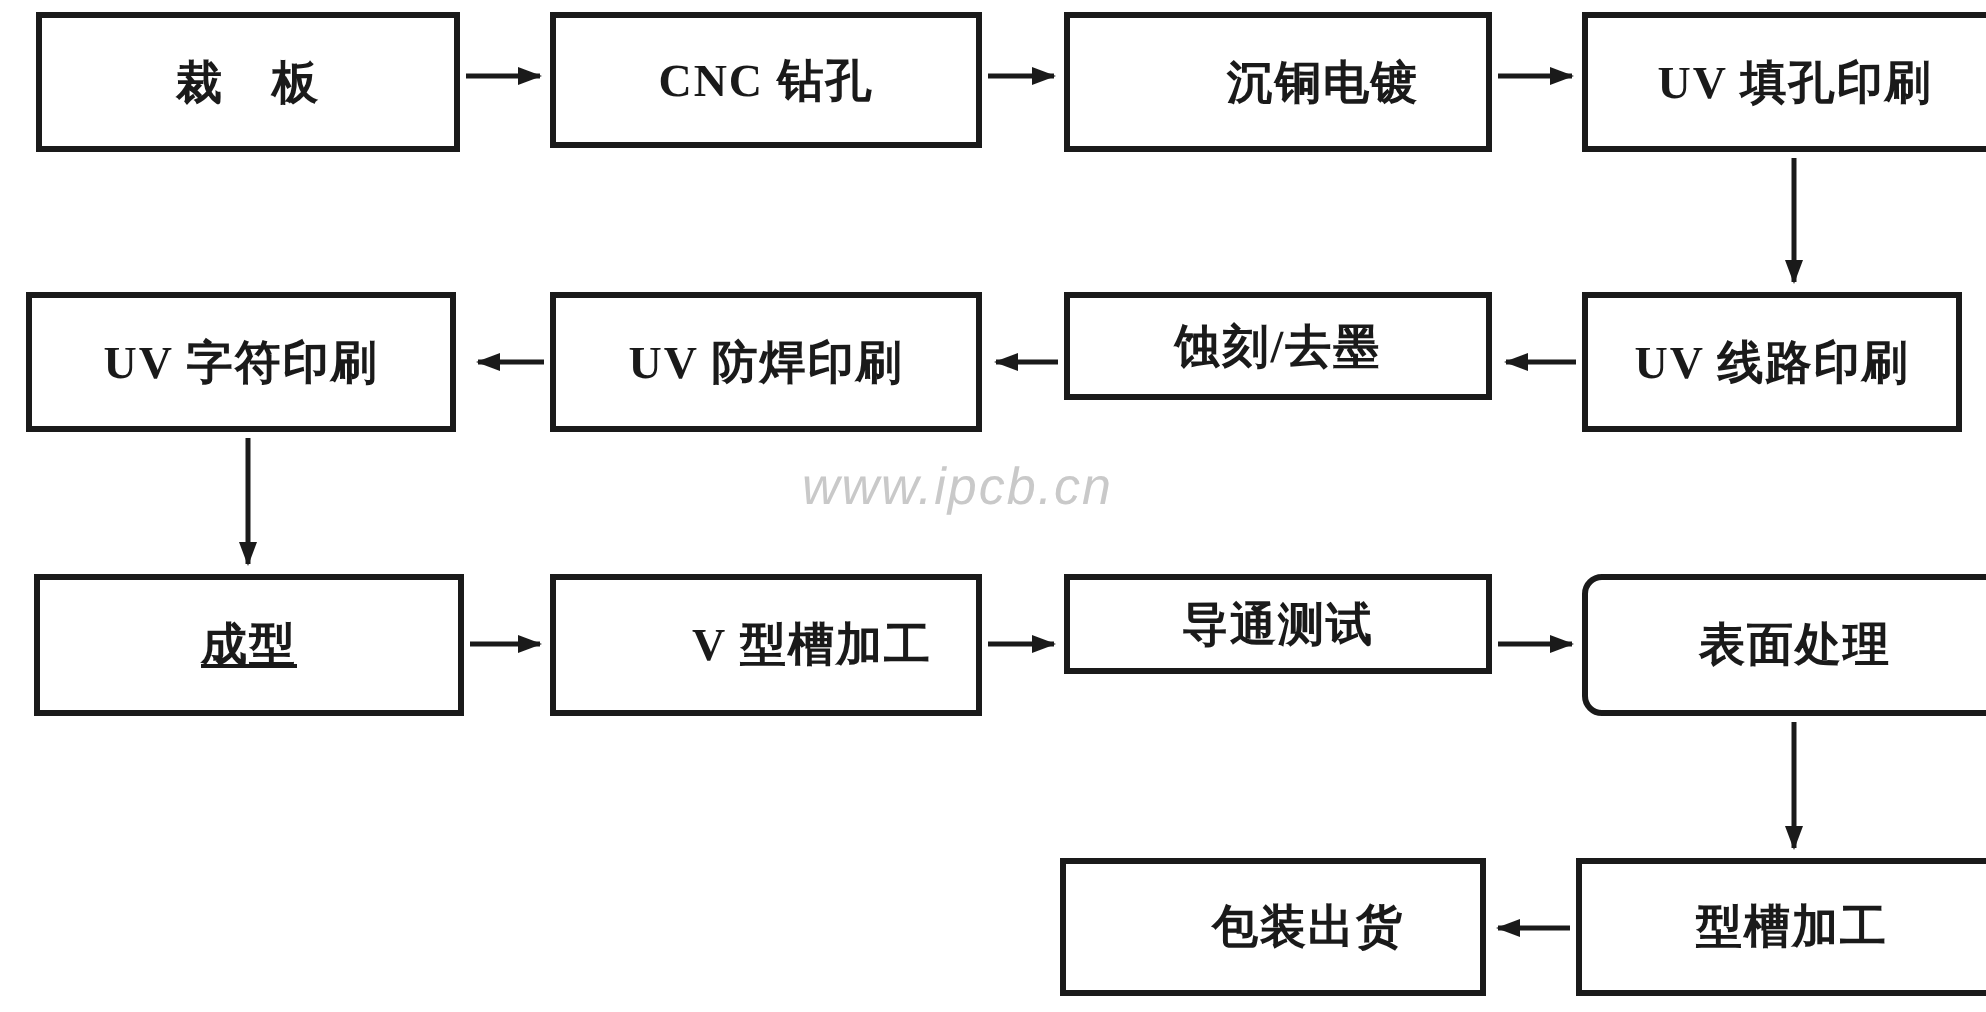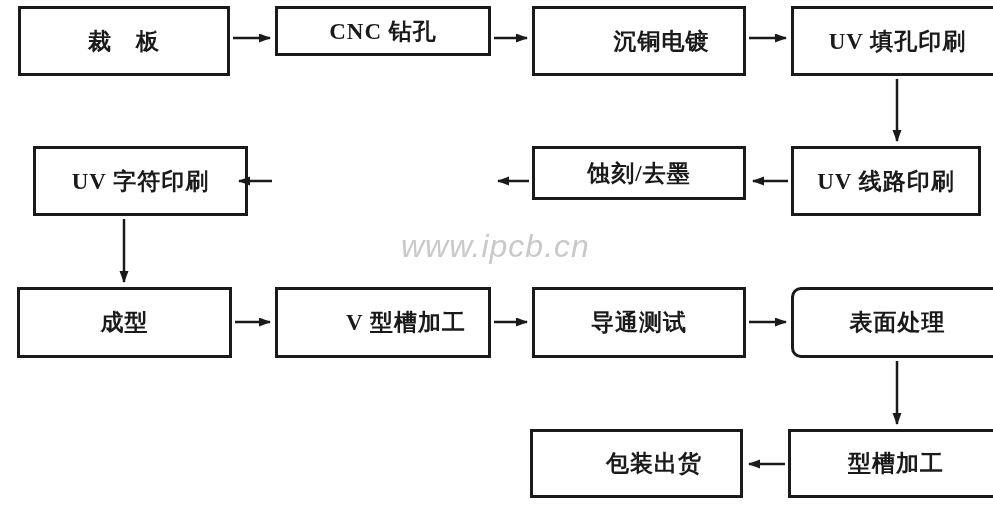--- a/index.html
+++ b/index.html
@@ -35,21 +35,21 @@
     letter-spacing:1px;
     white-space:nowrap;
   }
   .watermark{
     position:absolute;
     left:388px;
     top:228px;
     width:230px;
     font-family:"Liberation Sans","DejaVu Sans",sans-serif;
     font-style:italic;
-    font-size:32px;
+    font-size:26px;
     font-weight:normal;
     color:var(--watermark);
     letter-spacing:1px;
     user-select:none;
   }
   svg.edges{
     position:absolute;
     left:0;top:0;
     width:993px;height:506px;
     pointer-events:none;
@@ -61,33 +61,34 @@
   svg.edges .head{
     fill:var(--arrow);
   }
 </style>
 </head>
 <body>
 
 <div class="canvas">
 
   <div class="node" style="left:5px;  top:6px;  width:212px; height:70px;">裁　板</div>
-  <div class="node" style="left:262px;top:6px;  width:216px; height:50px;">CNC 钻孔</div>
+  <div class="node" style="left:262px;top:6px;  width:216px; height:68px;">CNC 钻孔</div>
   <div class="node" style="left:519px;top:6px;  width:214px; height:70px;padding-left:45px;">沉铜电镀</div>
   <div class="node" style="left:778px;top:6px;  width:213px; height:70px;">UV 填孔印刷</div>
 
-  <div class="node" style="left:20px;  top:146px;width:215px; height:70px;">UV 字符印刷</div>
+  <div class="node" style="left:0;  top:146px;width:215px; height:70px;">UV 字符印刷</div>
+  <div class="node" style="left:262px;top:146px;width:216px; height:70px;">UV 防焊印刷</div>
   <div class="node" style="left:519px;top:146px;width:214px; height:54px;">蚀刻/去墨</div>
   <div class="node" style="left:778px;top:146px;width:190px; height:70px;">UV 线路印刷</div>
 
   <div class="watermark">www.ipcb.cn</div>
 
-  <div class="node" style="left:4px;  top:287px;width:215px; height:71px;">成型</div>
+  <div class="node" style="left:4px;  top:287px;width:215px; height:71px;text-decoration:underline;">成型</div>
   <div class="node" style="left:262px;top:287px;width:216px; height:71px;padding-left:46px;">V 型槽加工</div>
-  <div class="node" style="left:519px;top:287px;width:214px; height:71px;">导通测试</div>
+  <div class="node" style="left:519px;top:287px;width:214px; height:50px;">导通测试</div>
   <div class="node" style="left:778px;top:287px;width:213px; height:71px;border-radius:10px;">表面处理</div>
 
   <div class="node" style="left:517px;top:429px;width:213px; height:69px;padding-left:35px;">包装出货</div>
   <div class="node" style="left:775px;top:429px;width:216px; height:69px;">型槽加工</div>
 
   <svg class="edges" viewBox="0 0 993 506" xmlns="http://www.w3.org/2000/svg">
     <defs>
       <marker id="ah" markerUnits="userSpaceOnUse" markerWidth="13" markerHeight="10" refX="11" refY="4.5" orient="auto">
         <path class="head" d="M0,0 L12,4.5 L0,9 Z"></path>
       </marker>

